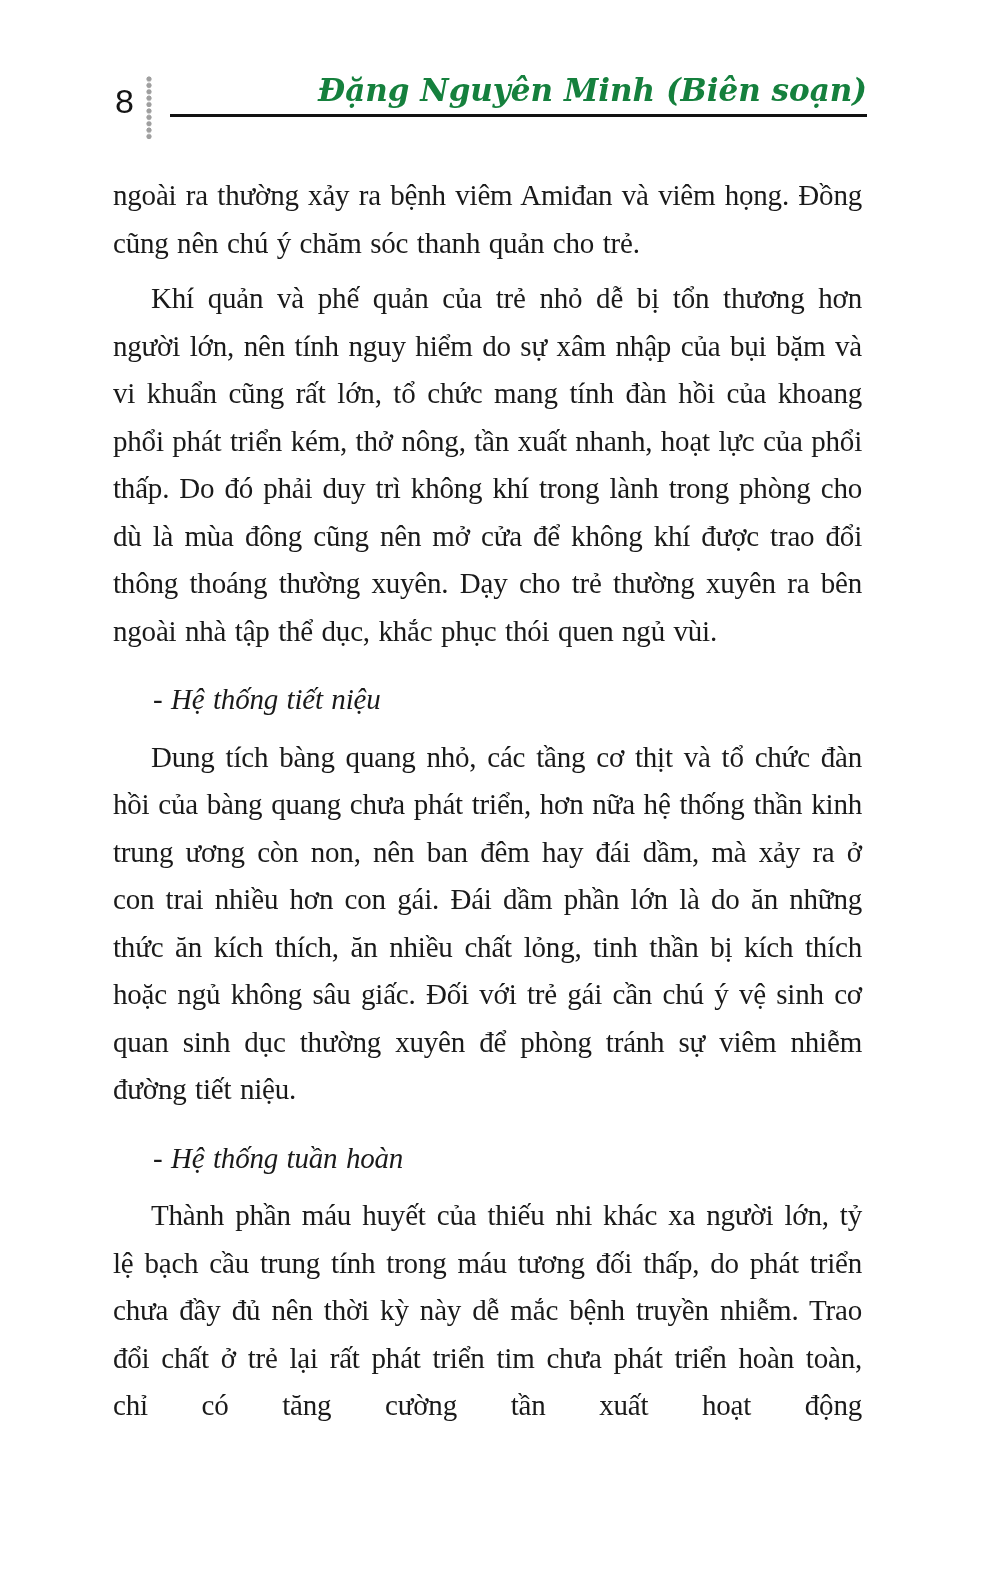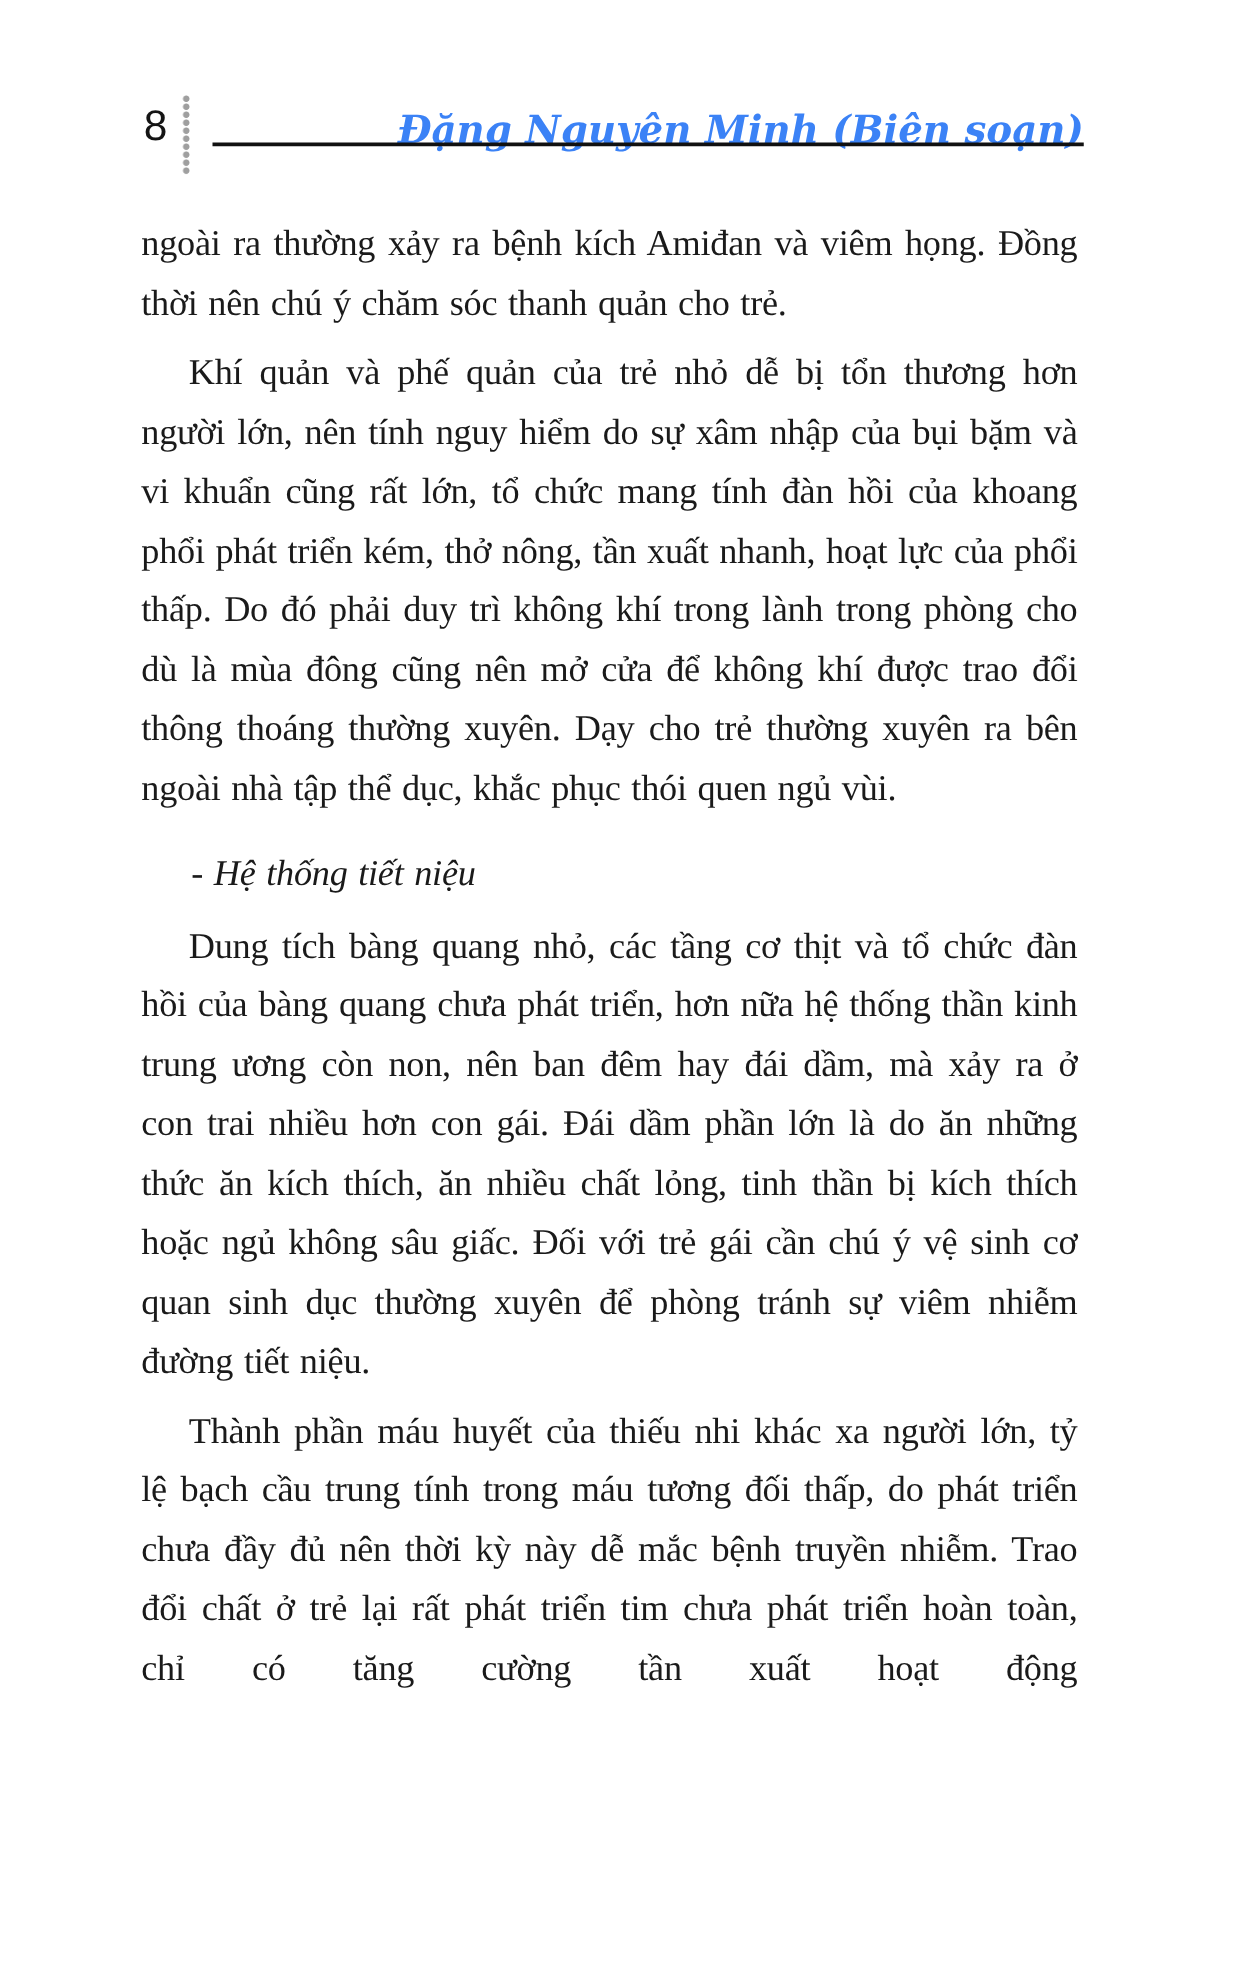--- a/index.html
+++ b/index.html
@@ -20,24 +20,24 @@
     letter-spacing:0;
   }
   .dotted-divider{
     position:absolute;left:146px;top:76px;
     width:6px;height:64px;
     background-image:radial-gradient(circle at 3px 3px,#9f9f9f 2.3px,rgba(0,0,0,0) 2.9px);
     background-size:6px 6.4px;
     background-repeat:repeat-y;
   }
   .running-title{
-    position:absolute;right:133px;top:86px;
+    position:absolute;right:133px;top:72px;
     font-family:"DejaVu Serif","Liberation Serif",serif;
     font-style:italic;font-weight:bold;
-    font-size:31px;line-height:1.2;color:#3b82f6;
+    font-size:31px;line-height:1.2;color:#15803d;
     white-space:nowrap;
   }
   .header-rule{
     position:absolute;left:170px;right:133px;top:114px;
     height:3px;background:#111111;
   }
   
   .page-body{
     position:absolute;left:113px;top:172px;width:749px;
     font-size:29px;line-height:47.5px;
@@ -59,20 +59,21 @@
 <div class="page">
 
   <header>
     <div class="page-number">8</div>
     <div class="dotted-divider"></div>
     <div class="running-title">Đặng Nguyên Minh (Biên soạn)</div>
     <div class="header-rule"></div>
   </header>
 
   <main class="page-body">
-    <p class="para no-indent">ngoài ra thường xảy ra bệnh kích Amiđan và viêm họng. Đồng thời nên chú ý chăm sóc thanh quản cho trẻ.</p>
+    <p class="para no-indent">ngoài ra thường xảy ra bệnh viêm Amiđan và viêm họng. Đồng cũng nên chú ý chăm sóc thanh quản cho trẻ.</p>
     <p class="para">Khí quản và phế quản của trẻ nhỏ dễ bị tổn thương hơn người lớn, nên tính nguy hiểm do sự xâm nhập của bụi bặm và vi khuẩn cũng rất lớn, tổ chức mang tính đàn hồi của khoang phổi phát triển kém, thở nông, tần xuất nhanh, hoạt lực của phổi thấp. Do đó phải duy trì không khí trong lành trong phòng cho dù là mùa đông cũng nên mở cửa để không khí được trao đổi thông thoáng thường xuyên. Dạy cho trẻ thường xuyên ra bên ngoài nhà tập thể dục, khắc phục thói quen ngủ vùi.</p>
     <p class="subheading">- Hệ thống tiết niệu</p>
     <p class="para">Dung tích bàng quang nhỏ, các tầng cơ thịt và tổ chức đàn hồi của bàng quang chưa phát triển, hơn nữa hệ thống thần kinh trung ương còn non, nên ban đêm hay đái dầm, mà xảy ra ở con trai nhiều hơn con gái. Đái dầm phần lớn là do ăn những thức ăn kích thích, ăn nhiều chất lỏng, tinh thần bị kích thích hoặc ngủ không sâu giấc. Đối với trẻ gái cần chú ý vệ sinh cơ quan sinh dục thường xuyên để phòng tránh sự viêm nhiễm đường tiết niệu.</p>
+    <p class="subheading">- Hệ thống tuần hoàn</p>
     <p class="para justify-last">Thành phần máu huyết của thiếu nhi khác xa người lớn, tỷ lệ bạch cầu trung tính trong máu tương đối thấp, do phát triển chưa đầy đủ nên thời kỳ này dễ mắc bệnh truyền nhiễm. Trao đổi chất ở trẻ lại rất phát triển tim chưa phát triển hoàn toàn, chỉ có tăng cường tần xuất hoạt động</p>
   </main>
 
 </div>
 
 </body></html>

